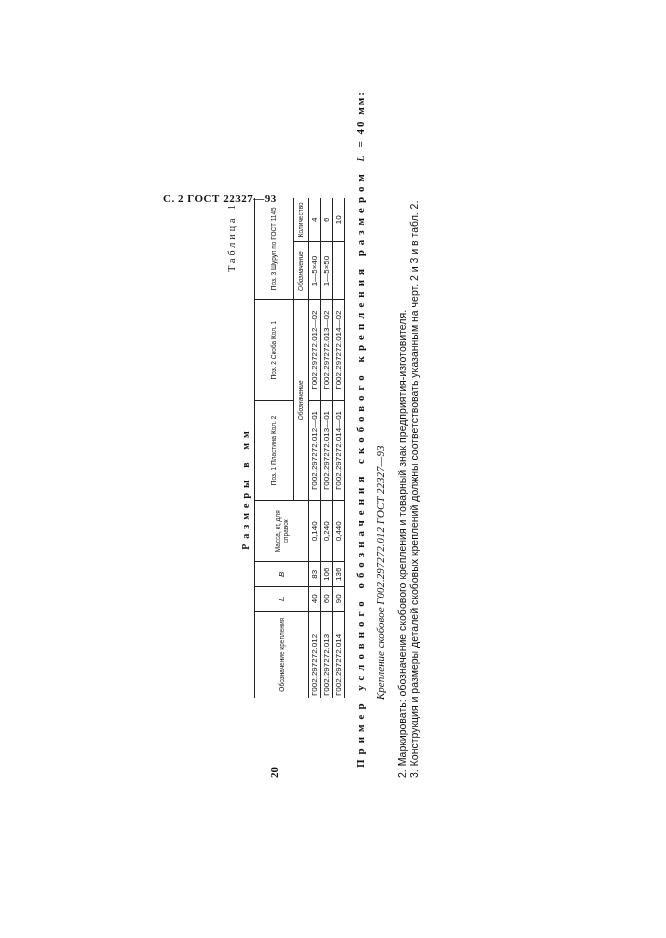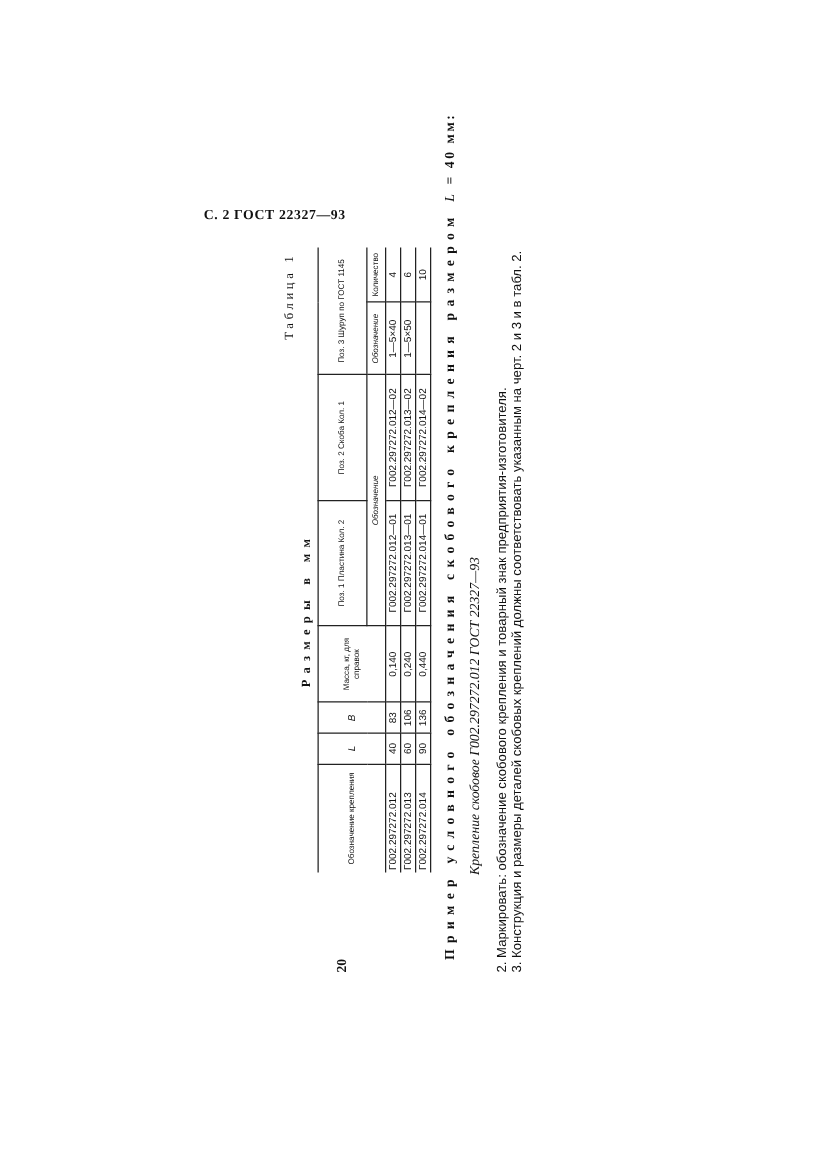--- a/index.html
+++ b/index.html
@@ -1,18 +1,18 @@
 <!DOCTYPE html>
 <html><head>
 <meta charset="utf-8">
 <style>
   html, body { margin:0; padding:0; }
   body { width:666px; height:938px; background:#ffffff; position:relative; overflow:hidden;
          font-family:"Liberation Serif", serif; color:#111; }
-  .page-header { position:absolute; left:163px; top:166px; font-size:11px; font-weight:bold; letter-spacing:0.5px; }
+  .page-header { position:absolute; left:163px; top:192px; font-size:11px; font-weight:bold; letter-spacing:0.5px; }
   
   .rot { position:absolute; left:226px; top:778px; width:580px; height:218px;
          transform-origin:0 0; transform:rotate(-90deg); }
   .tbl-caption { position:absolute; right:4px; top:0; font-size:10px; letter-spacing:3px; }
   .tbl-units { position:absolute; left:0; width:580px; top:14px; text-align:center; font-size:10px; letter-spacing:5px; font-weight:bold; }
   table.main { position:absolute; left:80px; top:28px; width:500px; border-collapse:collapse; font-family:"Liberation Sans", sans-serif; font-size:7px; }
   table.main td, table.main th { border:1px solid #222; padding:0 2px; text-align:center; font-weight:normal; }
   table.main th { font-size:6.5px; line-height:8px; }
   table.main td { font-size:8px; height:11px; line-height:11px; }
   table.main tr.hdr1 th { height:38px; }

